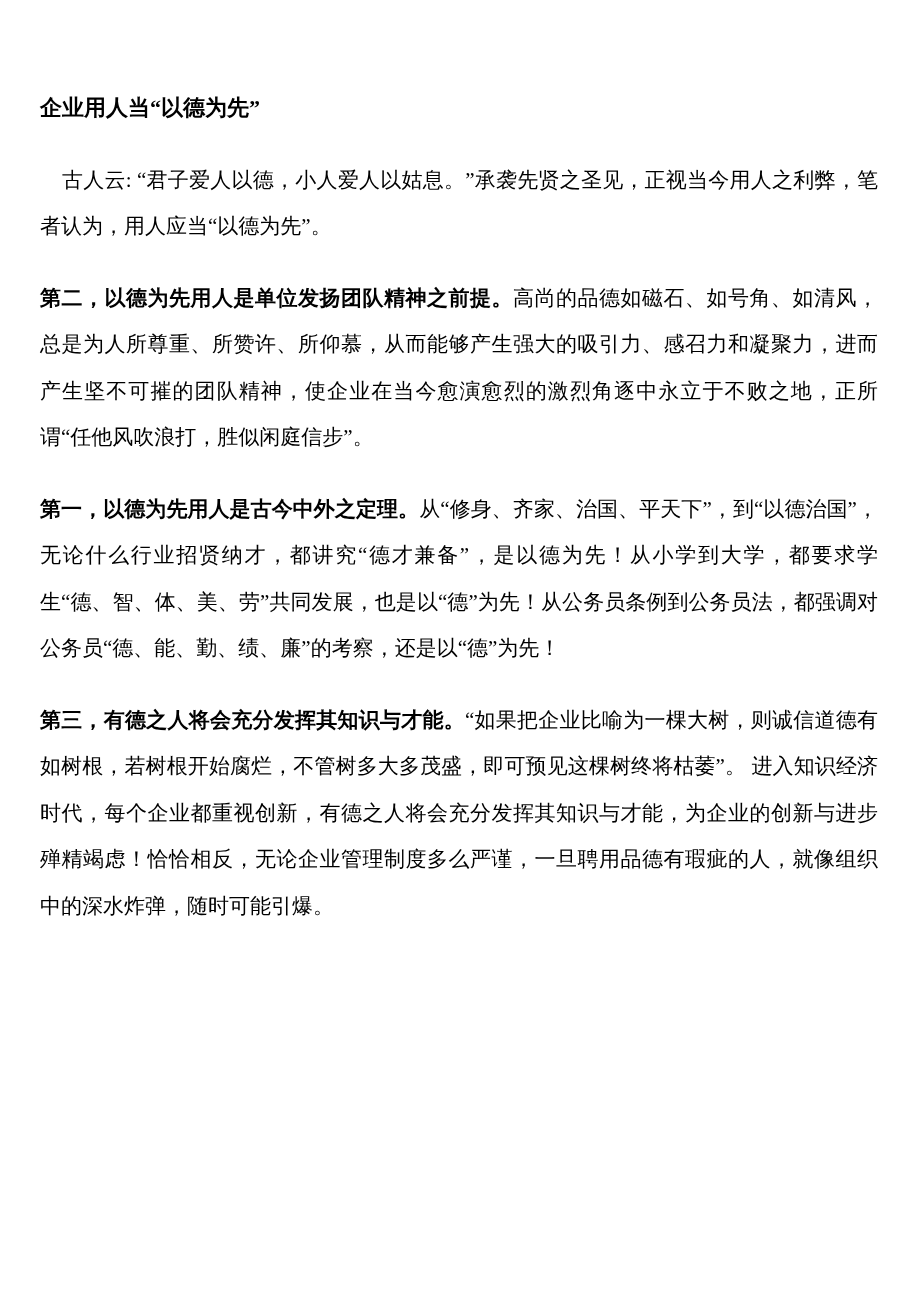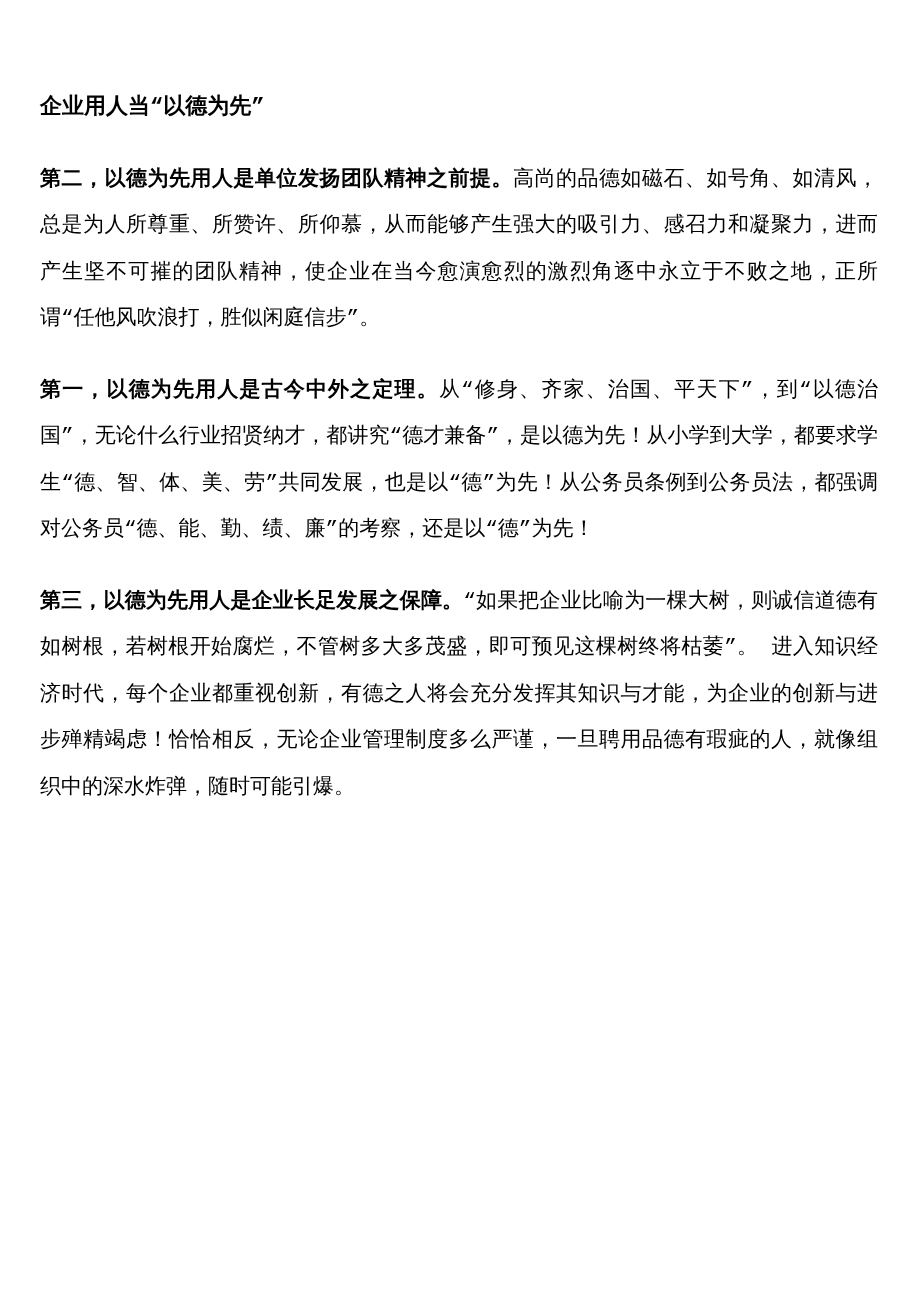--- a/index.html
+++ b/index.html
@@ -7,21 +7,21 @@
     padding: 0;
     background: #ffffff;
   }
   .page {
     position: relative;
     width: 912px;
     height: 1302px;
     box-sizing: border-box;
     background: #ffffff;
     color: #000000;
-    font-family: Liberation Mono, monospace;
+    font-family: Liberation Serif, serif;
     padding: 85px 34px 0 40px;
     overflow: hidden;
   }
   .doc-title {
     font-size: 22px;
     font-weight: bold;
     line-height: 46.5px;
     margin: 0 0 25px 0;
     white-space: nowrap;
   }
@@ -35,20 +35,21 @@
   .indent-1 { text-indent: 22px; }
   .indent-2 { text-indent: 42px; }
   .para-lead { font-weight: bold; }
 </style>
 </head>
 <body>
 
 <div class="page">
   <h1 class="doc-title">企业用人当“以德为先”</h1>
 
+  <p class="doc-para indent-1"><span>古人云: “君子爱人以德，小人爱人以姑息。”承袭先贤之圣见，正视当今用人之利弊，笔者认为，用人应当“以德为先”。</span></p>
 
 
   <p class="doc-para"><span class="para-lead">第二，以德为先用人是单位发扬团队精神之前提。</span><span>高尚的品德如磁石、如号角、如清风，总是为人所尊重、所赞许、所仰慕，从而能够产生强大的吸引力、感召力和凝聚力，进而产生坚不可摧的团队精神，使企业在当今愈演愈烈的激烈角逐中永立于不败之地，正所谓“任他风吹浪打，胜似闲庭信步”。</span></p>
 
   <p class="doc-para"><span class="para-lead">第一，以德为先用人是古今中外之定理。</span><span>从“修身、齐家、治国、平天下”，到“以德治国”，无论什么行业招贤纳才，都讲究“德才兼备”，是以德为先！从小学到大学，都要求学生“德、智、体、美、劳”共同发展，也是以“德”为先！从公务员条例到公务员法，都强调对公务员“德、能、勤、绩、廉”的考察，还是以“德”为先！</span></p>
 
-  <p class="doc-para"><span class="para-lead">第三，以德为先用人是企业长足发展之保障。</span><span>“如果把企业比喻为一棵大树，则诚信道德有如树根，若树根开始腐烂，不管树多大多茂盛，即可预见这棵树终将枯萎”。 进入知识经济时代，每个企业都重视创新，有德之人将会充分发挥其知识与才能，为企业的创新与进步殚精竭虑！恰恰相反，无论企业管理制度多么严谨，一旦聘用品德有瑕疵的人，就像组织中的深水炸弹，随时可能引爆。</span></p>
+  <p class="doc-para"><span class="para-lead">第三，有德之人将会充分发挥其知识与才能。</span><span>“如果把企业比喻为一棵大树，则诚信道德有如树根，若树根开始腐烂，不管树多大多茂盛，即可预见这棵树终将枯萎”。 进入知识经济时代，每个企业都重视创新，有德之人将会充分发挥其知识与才能，为企业的创新与进步殚精竭虑！恰恰相反，无论企业管理制度多么严谨，一旦聘用品德有瑕疵的人，就像组织中的深水炸弹，随时可能引爆。</span></p>
 </div>
 
 </body></html>

